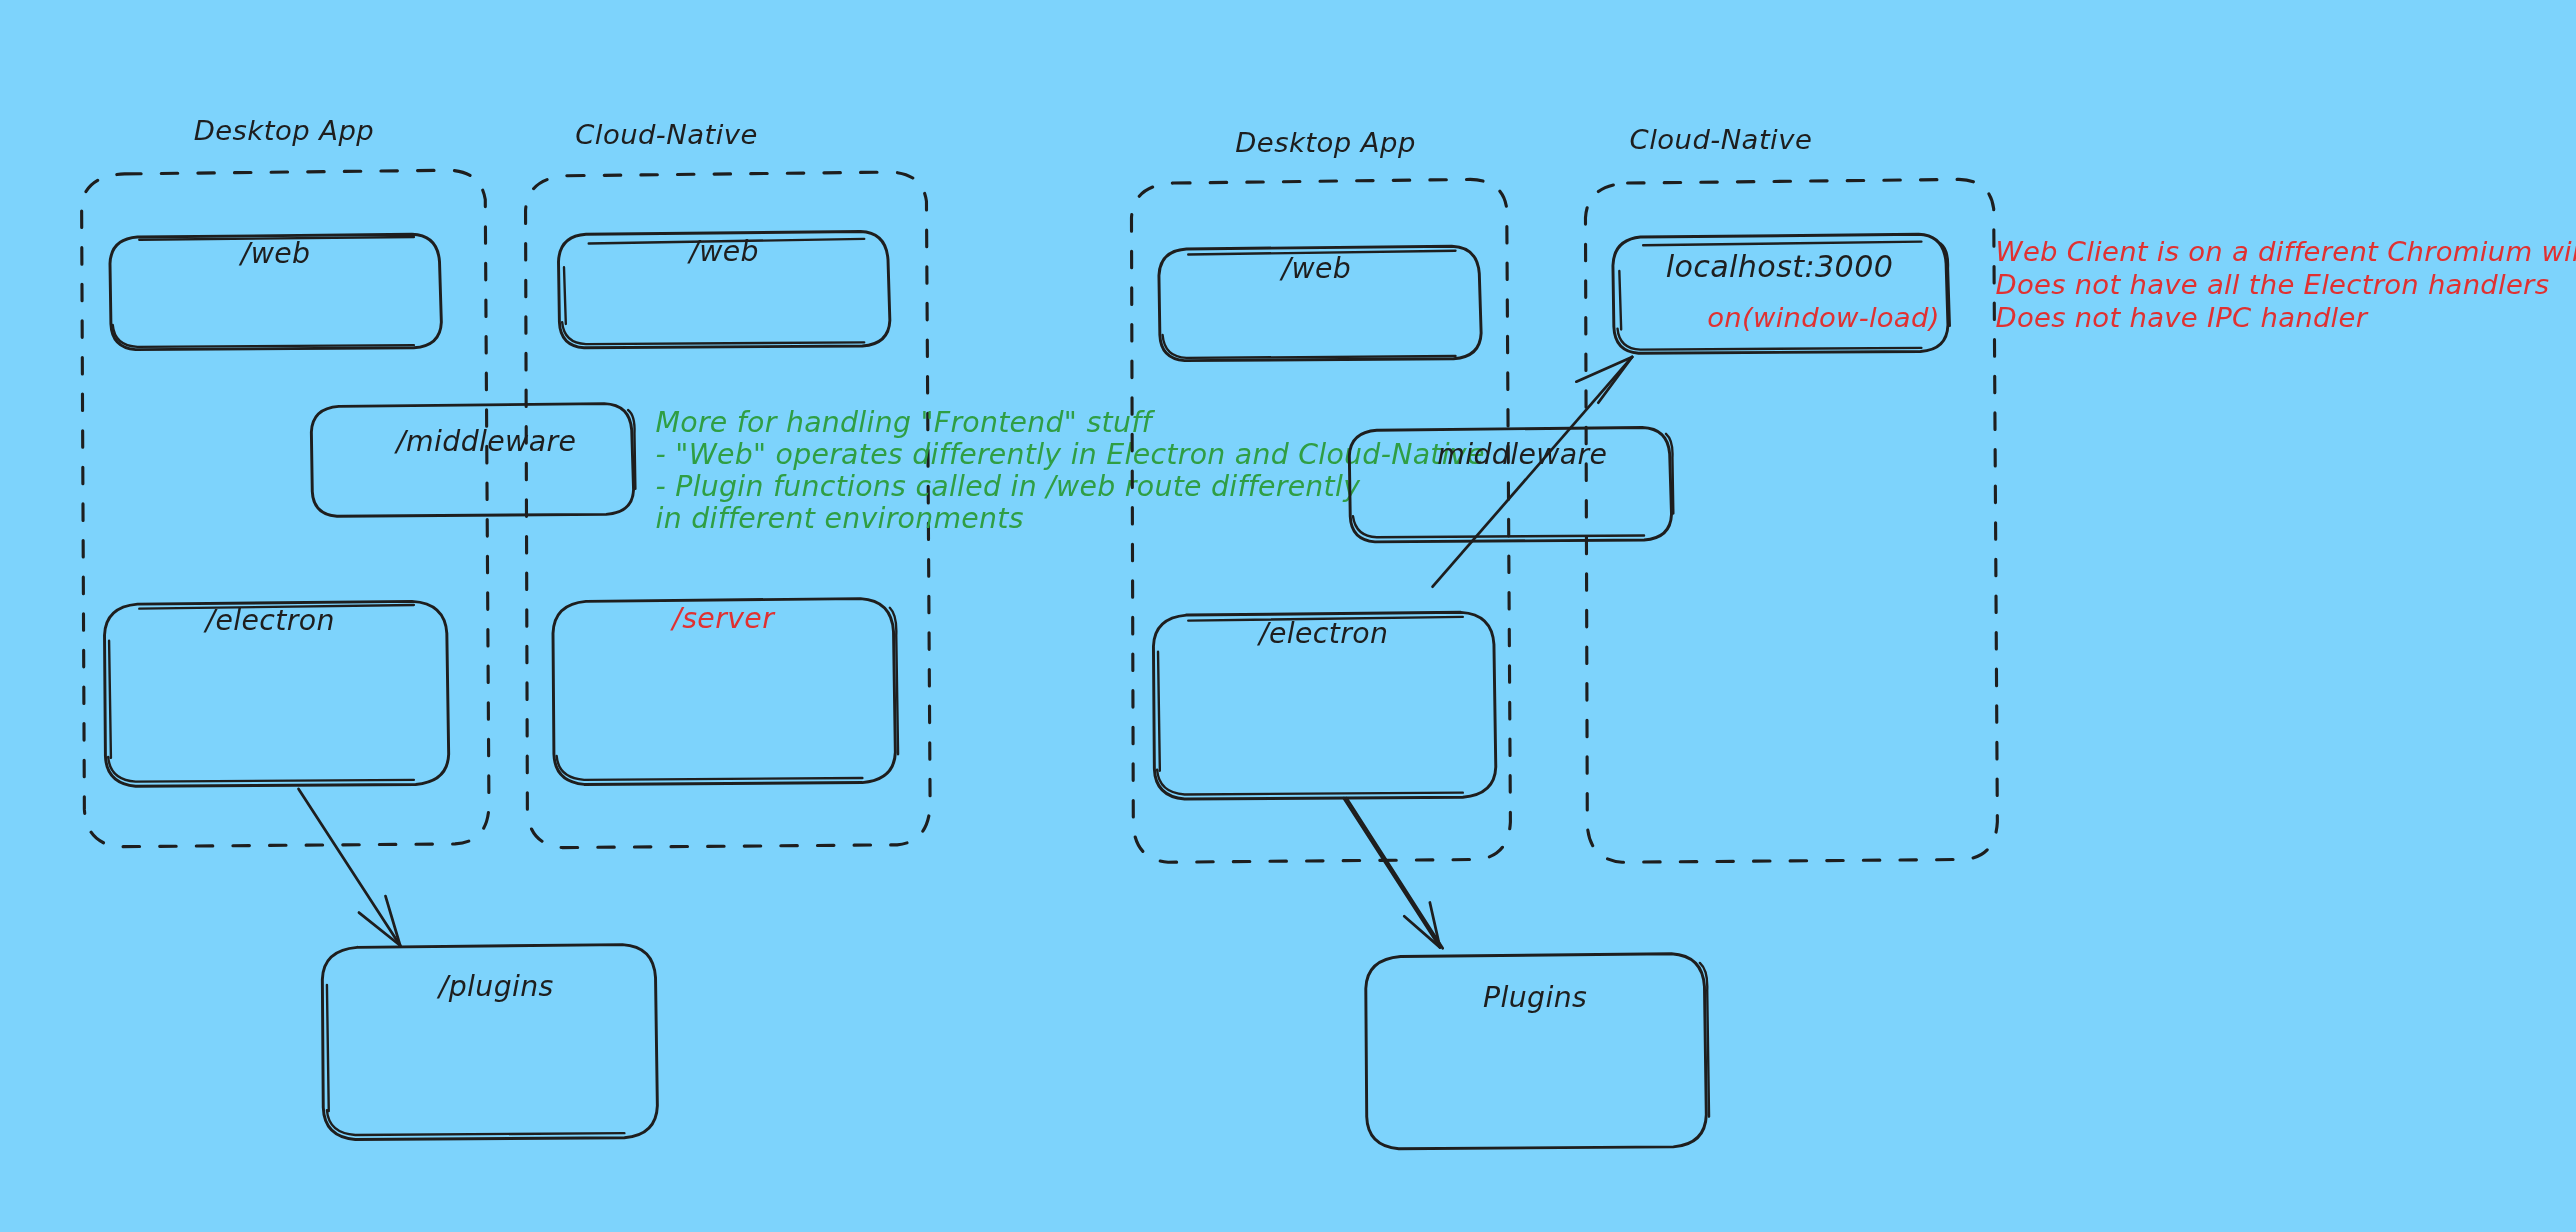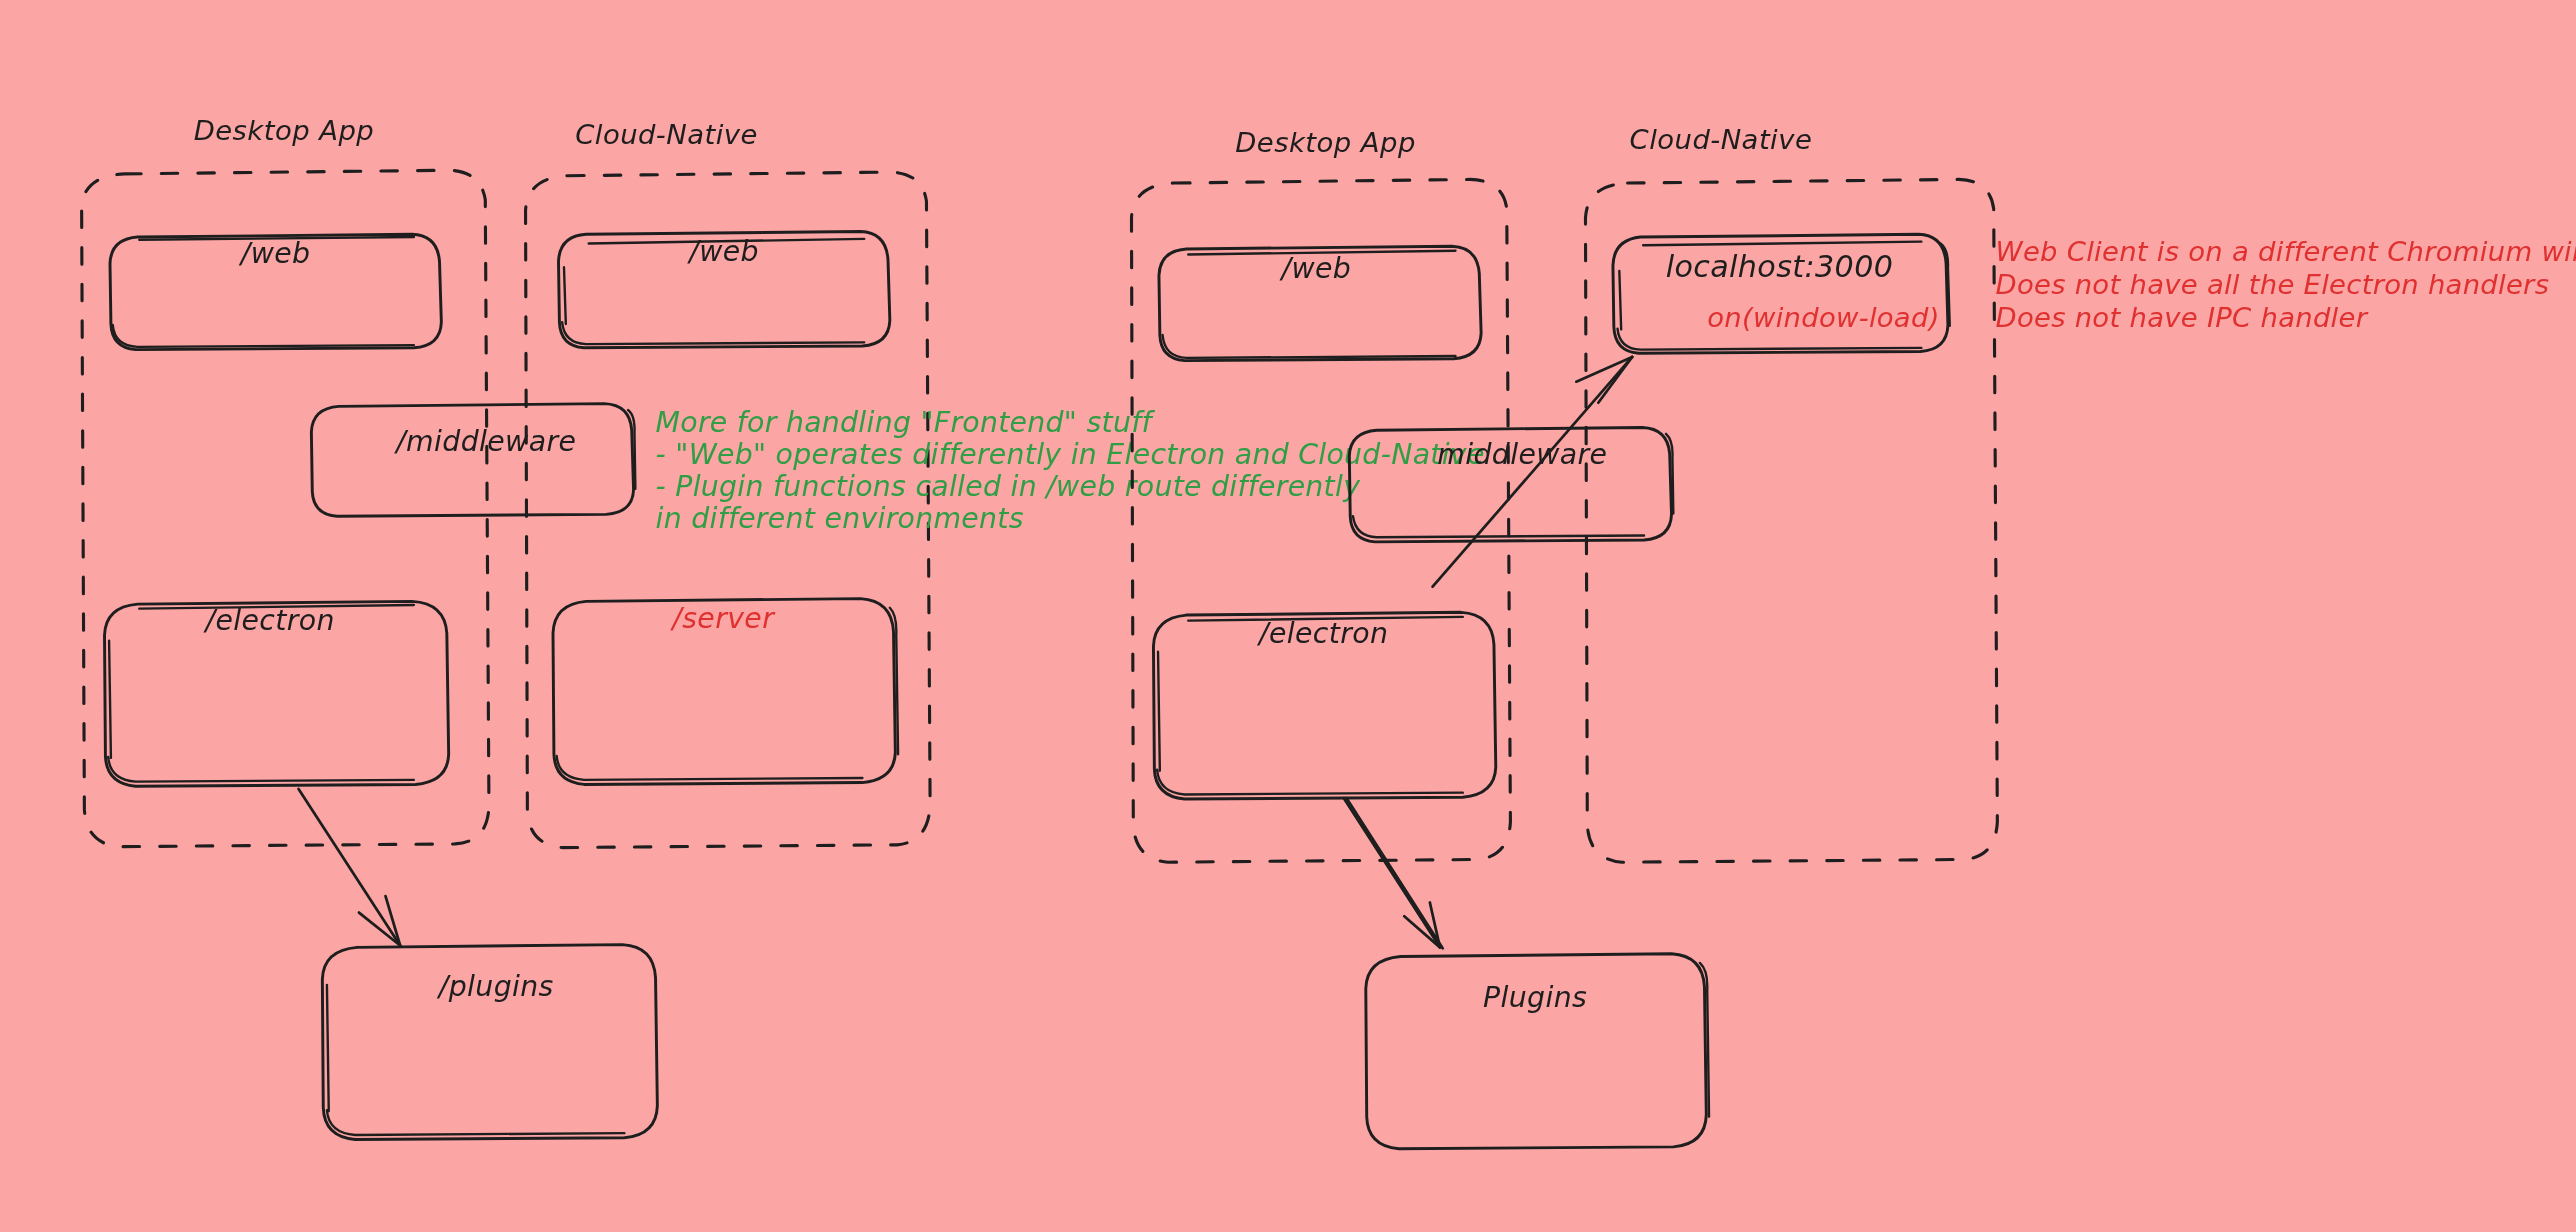--- a/index.html
+++ b/index.html
@@ -11,21 +11,21 @@
   body {
     width: 2576px;
     height: 1232px;
     overflow: hidden;
     font-family: "DejaVu Sans", sans-serif;
   }
   #canvas {
     position: relative;
     width: 2576px;
     height: 1232px;
-    background: #fca5a5;
+    background: #7dd3fc;
   }
   svg.layer {
     position: absolute;
     top: 0;
     left: 0;
     width: 2576px;
     height: 1232px;
   }
   .hand-text {
     font-family: "DejaVu Sans", sans-serif;

